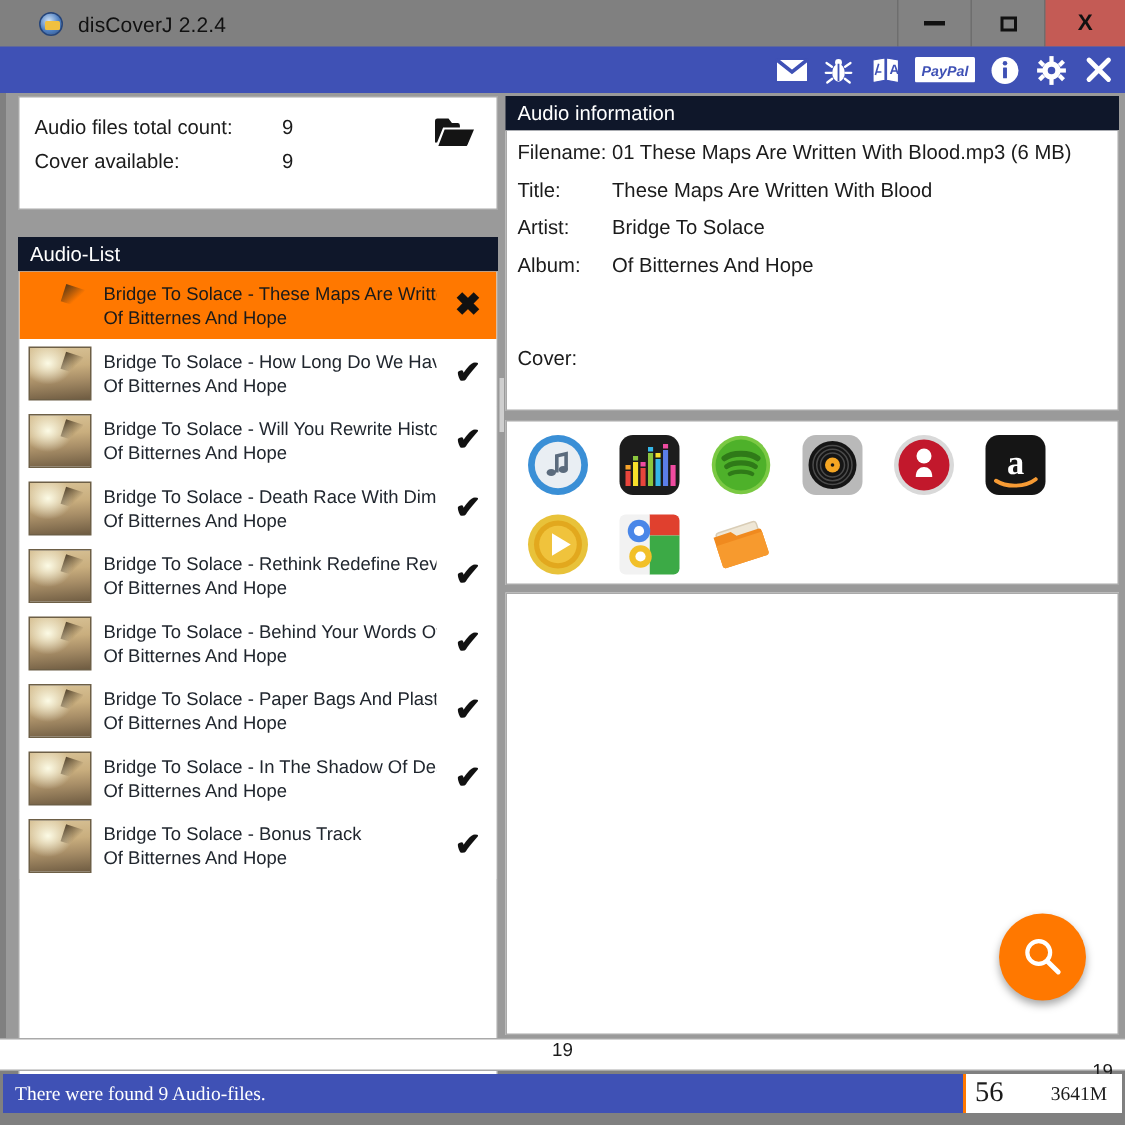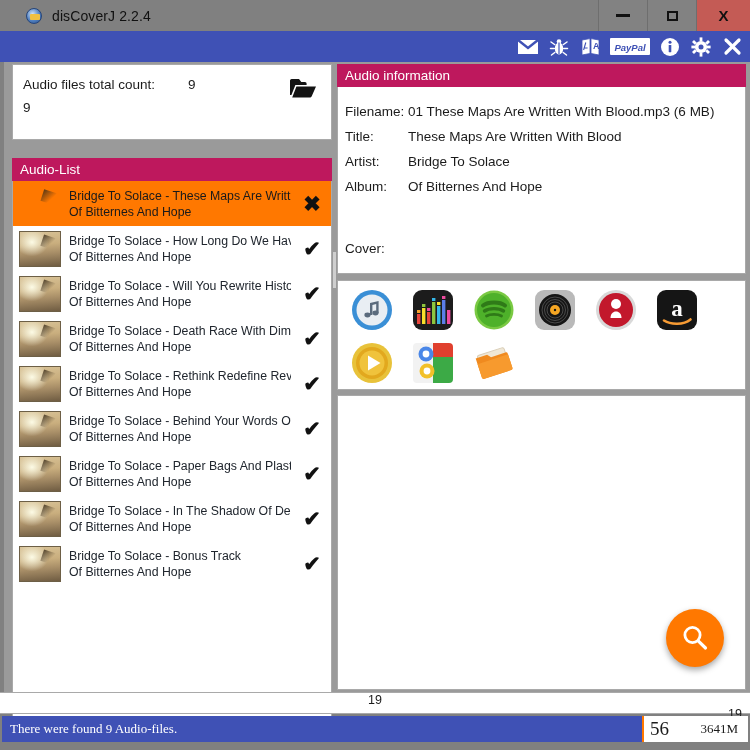--- a/index.html
+++ b/index.html
@@ -76,21 +76,21 @@
   .stats{
     position:relative; height:76px; padding:8px 10px 0 10px;
   }
   .statrow{ display:flex; align-items:center; height:23px; font-size:13.5px; color:#1b1b1b;}
   .statlabel{ width:165px; }
   .statval{ }
   .folder-ico{ position:absolute; right:14px; top:12px; width:28px; height:22px;}
 
   
   .sechdr{
-    background:#be185d; color:#fff; font-size:13.5px;
+    background:#0f172a; color:#fff; font-size:13.5px;
     padding:4px 8px; height:23px; line-height:15px;
   }
 
   
   .listwrap{
     position:absolute; left:0; top:94px; width:320px; height:673px;
     display:flex; flex-direction:column;
   }
   .listbox{
     flex:1; background:#fff; border:1px solid #a9a9a9; border-top:none;
@@ -121,21 +121,21 @@
   }
   .rowsub{
     font-size:12.3px; color:#20262e; line-height:16px;
     white-space:nowrap; overflow:hidden;
   }
   .row.selected .rowtitle,.row.selected .rowsub{ color:#1a1a1a; }
   .mark{ width:26px; flex:0 0 auto; text-align:center; font-size:21px; color:#111; font-weight:bold; line-height:1;}
 
   
   .infocard{ position:absolute; left:0; top:0; width:409px; height:211px; }
-  .inforow{ display:flex; font-size:13.5px; color:#1b1b1b; height:25px; align-items:flex-end;}
+  .inforow{ display:flex; font-size:13.5px; color:#1b1b1b; height:25px; align-items:flex-start;}
   .infolabel{ width:70px; padding-left:7px; }
   .infoval{ }
   .infobody{ padding-top:7px; background:#fff; height:187px; border:1px solid #a9a9a9; border-top:none;}
 
   
   .svccard{
     position:absolute; left:0; top:216px; width:409px; height:110px;
     background:#fff; border:1px solid #a9a9a9; padding:7px 0 0 8px;
   }
   .svcgrid{ display:flex; flex-wrap:wrap; gap:9px; width:395px;}
@@ -273,20 +273,21 @@
   <div class="body">
 
     <div class="leftpane">
 
       <div class="card stats">
         <div class="statrow">
           <span class="statlabel">Audio files total count:</span>
           <span class="statval">9</span>
         </div>
         <div class="statrow">
+          <span class="statlabel">Cover available:</span>
           <span class="statval">9</span>
         </div>
         <div class="folder-ico">
           <svg width="28" height="22" viewBox="0 0 28 22">
               <path d="M1 3.5 A1.6 1.6 0 0 1 2.6 2 H10 L12.3 5 H16 A1.6 1.6 0 0 1 17.6 6.6 V8 H6.4 L2.4 18 H1 Z" fill="#141414"></path>
               <path d="M7.4 9.4 H27 L22.6 19.6 A1.4 1.4 0 0 1 21.3 20.4 H3.2 Z" fill="#141414"></path>
             </svg>
         </div>
       </div>
 

